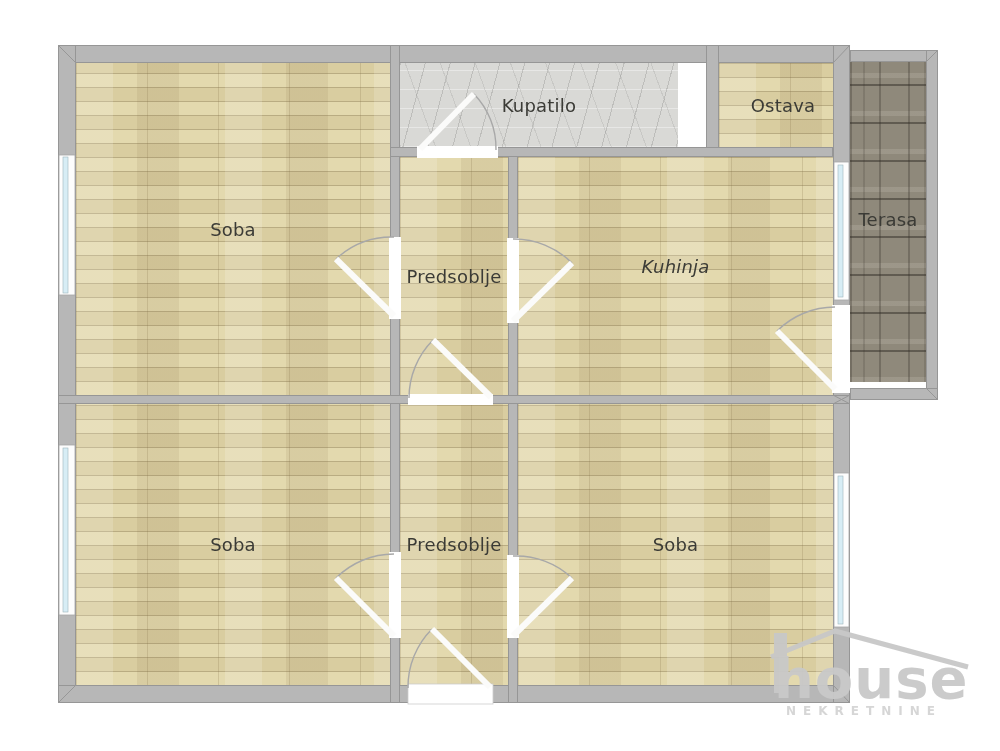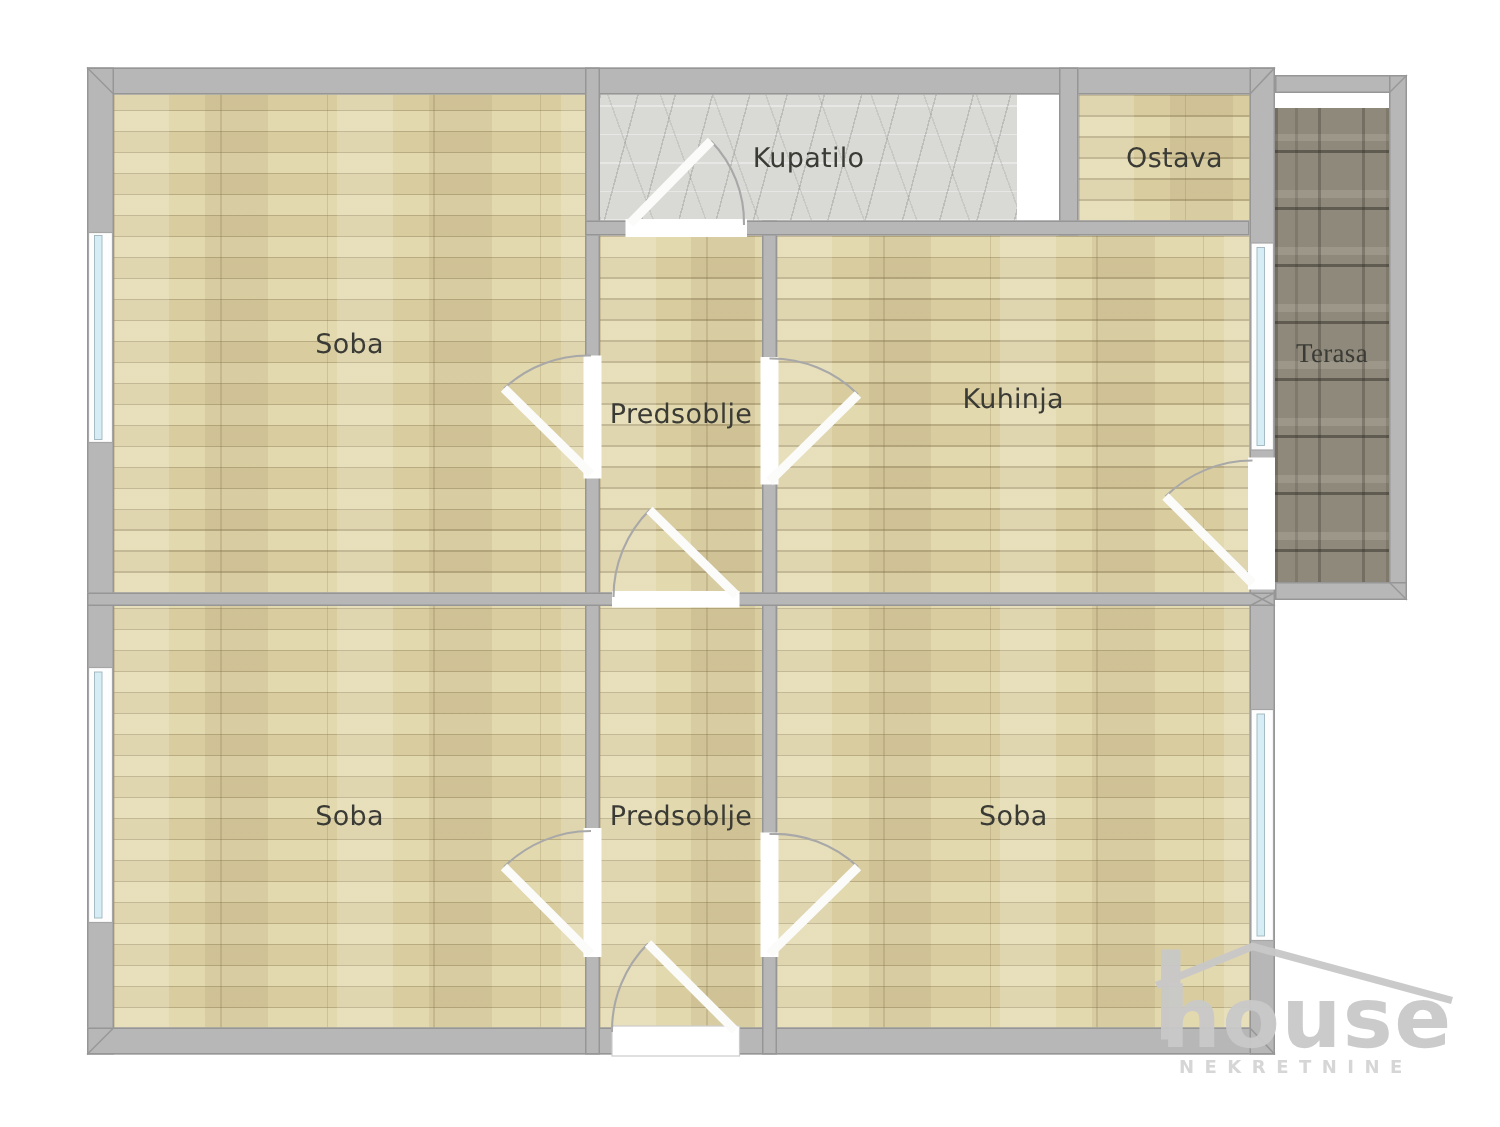--- a/index.html
+++ b/index.html
@@ -52,23 +52,23 @@
   <div class="floor marble" style="left:400px; top:63px;  width:278px; height:84px;">
     <span class="room-label">Kupatilo</span>
   </div>
   <div class="floor wood" style="left:719px; top:63px;  width:128px; height:84px;">
     <span class="room-label">Ostava</span>
   </div>
   <div class="floor wood" style="left:400px; top:157px; width:108px; height:238px;">
     <span class="room-label">Predsoblje</span>
   </div>
   <div class="floor wood" style="left:518px; top:157px; width:315px; height:238px;">
-    <span class="room-label" style="margin-top:-20px;">Kuhinja</span>
+    <span class="room-label" style="margin-top:-20px;font-style:italic;">Kuhinja</span>
   </div>
-  <div class="floor tile" style="left:850px; top:72px;  width:76px;  height:326px;font-family:Liberation Serif, serif;">
+  <div class="floor tile" style="left:850px; top:56px;  width:76px;  height:326px;">
     <span class="room-label">Terasa</span>
   </div>
   <div class="floor wood" style="left:76px;  top:404px; width:314px; height:281px;">
     <span class="room-label">Soba</span>
   </div>
   <div class="floor wood" style="left:400px; top:404px; width:108px; height:281px;">
     <span class="room-label">Predsoblje</span>
   </div>
   <div class="floor wood" style="left:518px; top:404px; width:315px; height:281px;">
     <span class="room-label">Soba</span>

